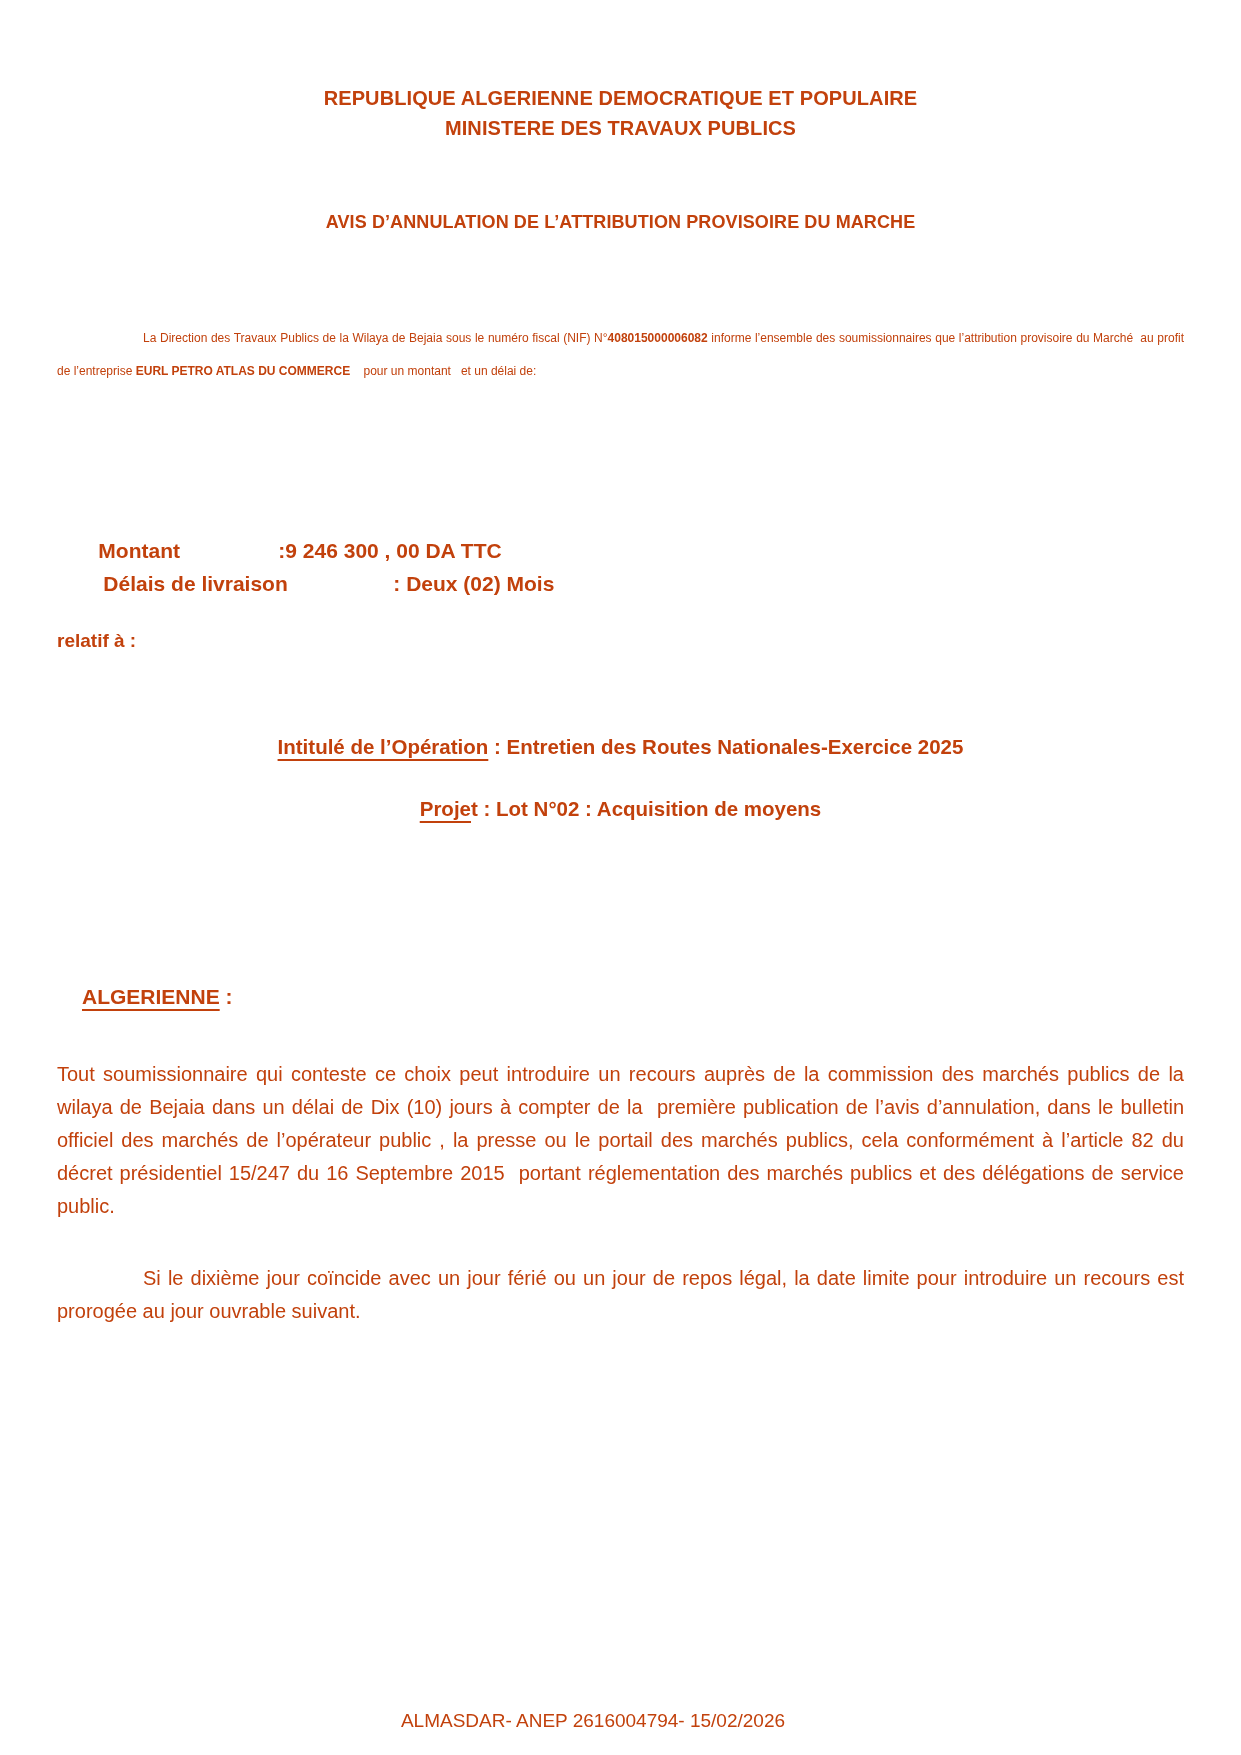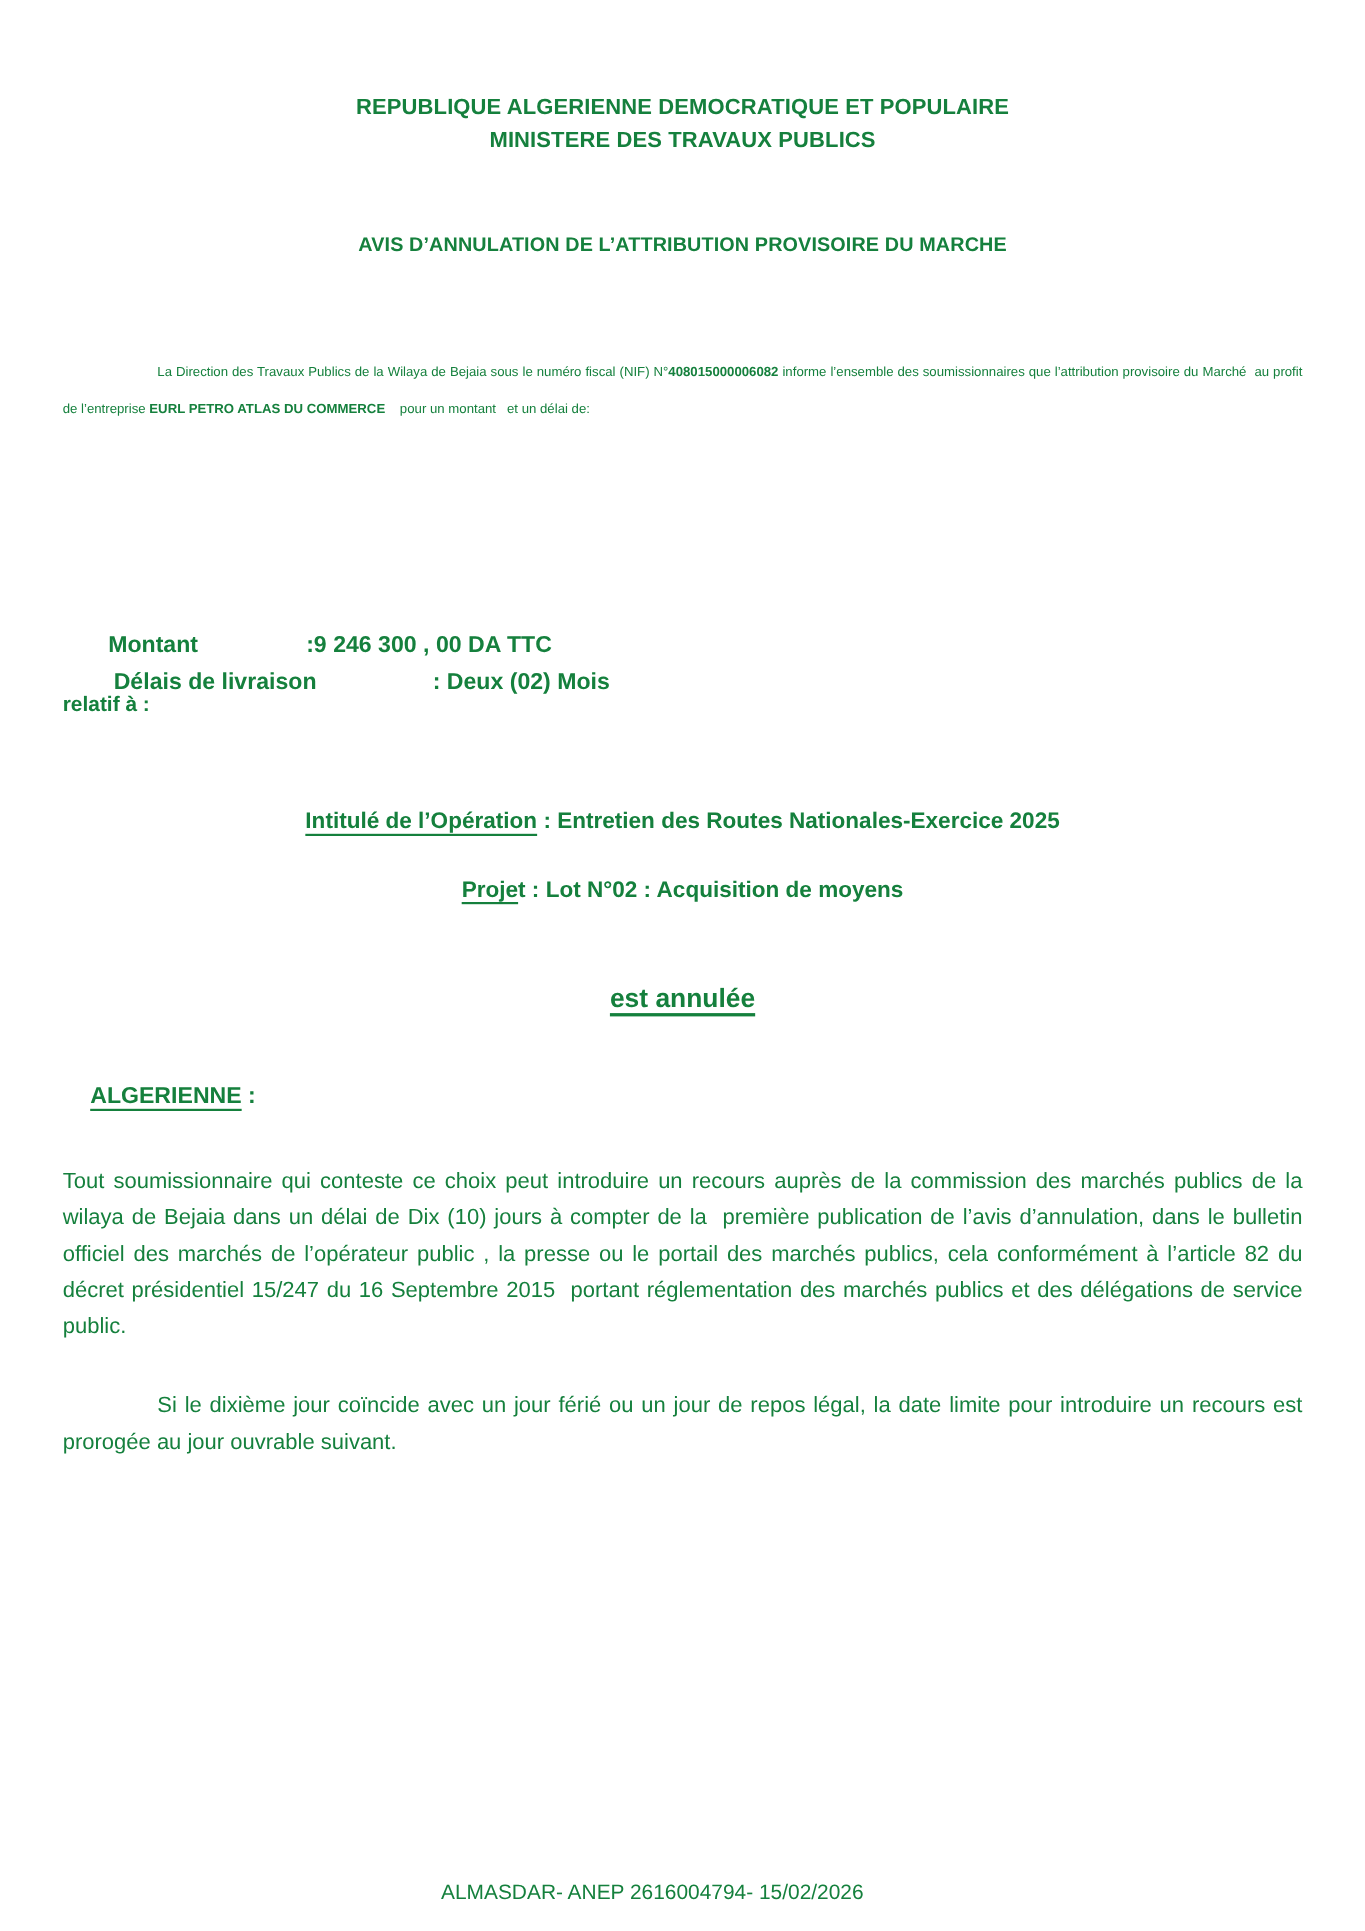--- a/index.html
+++ b/index.html
@@ -6,21 +6,21 @@
   html, body {
     margin: 0;
     padding: 0;
     background: #ffffff;
   }
   .page {
     position: relative;
     width: 1241px;
     height: 1755px;
     background: #ffffff;
-    color: #15803d;
+    color: #c2410c;
     font-family: "Liberation Sans", "DejaVu Sans", sans-serif;
     overflow: hidden;
   }
   .doc-header {
     position: absolute;
     top: 84px;
     left: 0;
     right: 0;
     text-align: center;
     font-weight: bold;
@@ -54,21 +54,21 @@
   .b { font-weight: bold; }
   .amount-row {
     position: absolute;
     font-size: 21px;
     font-weight: bold;
     line-height: 32px;
     white-space: pre;
   }
   .row1 { top: 503px; left: 75px; }
   .row2 { top: 536px; left: 80px; }
-  .amt-label { display: inline-block; width: 180px; margin-top: 36px; }
+  .amt-label { display: inline-block; width: 180px; }
   .amt-label.wide { width: 290px; }
   .relatif {
     position: absolute;
     top: 630px;
     left: 57px;
     font-weight: bold;
     font-size: 19px;
   }
   .center-line {
     position: absolute;
@@ -152,21 +152,20 @@
   <div class="amount-row row2">
     <span class="amt-label wide">Délais de livraison</span><span class="amt-value">: Deux (02) Mois</span>
   </div>
 
   <div class="relatif">relatif à :</div>
 
   <div class="center-line op"><span class="u">Intitulé de l’Opération</span><span> : Entretien des Routes Nationales-Exercice 2025</span></div>
 
   <div class="center-line proj"><span class="u">Proje</span><span>t : Lot N°02 : Acquisition de moyens</span></div>
 
-  <div class="annulee"><span class="u2">est annulée</span></div>
 
   <div class="observation"><span class="u">ALGERIENNE</span><span> :</span></div>
 
   <p class="bodytext p1">Tout soumissionnaire qui conteste ce choix peut introduire un recours auprès de la commission des marchés publics de la wilaya de Bejaia dans un délai de Dix (10) jours à compter de la  première publication de l’avis d’annulation, dans le bulletin officiel des marchés de l’opérateur public , la presse ou le portail des marchés publics, cela conformément à l’article 82 du décret présidentiel 15/247 du 16 Septembre 2015  portant réglementation des marchés publics et des délégations de service public.</p>
 
   <p class="bodytext p2">Si le dixième jour coïncide avec un jour férié ou un jour de repos légal, la date limite pour introduire un recours est prorogée au jour ouvrable suivant.</p>
 
   <footer class="footer">ALMASDAR- ANEP 2616004794- 15/02/2026</footer>
 
 </div>

